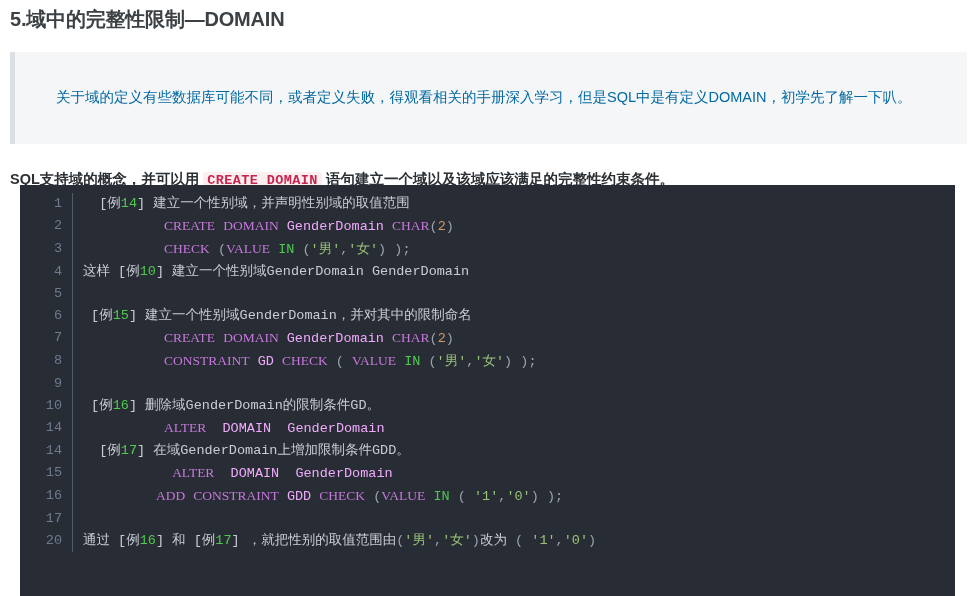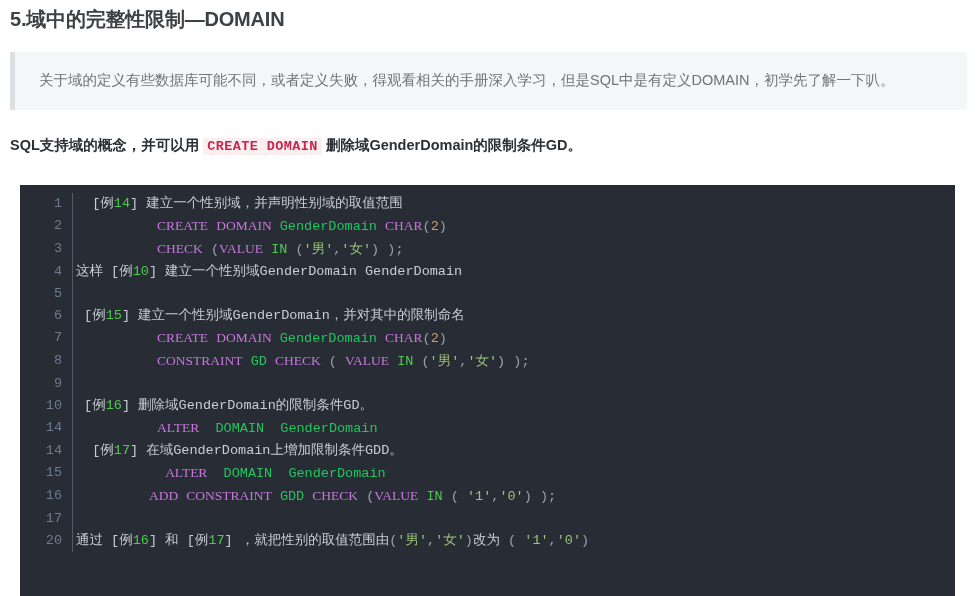--- a/index.html
+++ b/index.html
@@ -35,24 +35,24 @@
   
   .blockquote {
     margin: 19px 10px 0 10px;
     background: #f4f6f8;
     border-left: 5px solid #dcdfe3;
     box-sizing: border-box;
     padding: 15px 22px 16px 24px;
     width: 957px;
   }
   .blockquote p {
-    margin: 0;
+    margin: 17px;
     font-size: 14.5px;
     line-height: 27px;
-    color: #737373;
+    color: #0369a1;
   }
 
   
   .lead-para {
     margin: 24px 0 0 10px;
     font-size: 14.5px;
     font-weight: bold;
     color: #2b3034;
     line-height: 22px;
   }
@@ -94,47 +94,47 @@
   td.gutter {
     width: 42px;
     text-align: right;
     color: #6d7a90;
     padding-right: 10px;
     border-right: 1px solid #525b6b;
     user-select: none;
     font-size: 13.5px;
   }
   td.codecell {
-    padding-left: 3px;
+    padding-left: 10px;
     color: #d7dae0;
     font-size: 13.5px;
   }
 
   
   .kw   { color: #c678dd; font-family: Liberation Serif, serif; }   
   .str  { color: #98c379; }   
   .num  { color: #4ec94e; }   
   .num2 { color: #d19a66; }   
   .pun  { color: #9aa2ae; }   
-  .id   { color: #22c55e; }   
+  .id   { color: #f0abfc; }   
   .cn   { color: #c8ccd4; }   
 </style>
 </head>
 <body>
 
 <div class="page">
 
   <h1 class="doc-heading">5.域中的完整性限制—DOMAIN</h1>
 
   <div class="blockquote">
     <p>关于域的定义有些数据库可能不同，或者定义失败，得观看相关的手册深入学习，但是SQL中是有定义DOMAIN，初学先了解一下叭。</p>
   </div>
 
   <p class="lead-para">
-    <span>SQL支持域的概念，并可以用 </span><span class="inline-code">CREATE DOMAIN</span><span> 删除域GenderDomain的限制条件GD。</span>
+    <span>SQL支持域的概念，并可以用 </span><span class="inline-code">CREATE DOMAIN</span><span> 语句建立一个域以及该域应该满足的完整性约束条件。</span>
   </p>
 
   <div class="codeblock">
     <table class="code-table">
       <tbody>
         <tr>
           <td class="gutter">1</td>
           <td class="codecell"><span class="cn">  [例</span><span class="num">14</span><span class="cn">] 建立一个性别域，并声明性别域的取值范围</span></td>
         </tr>
         <tr>

